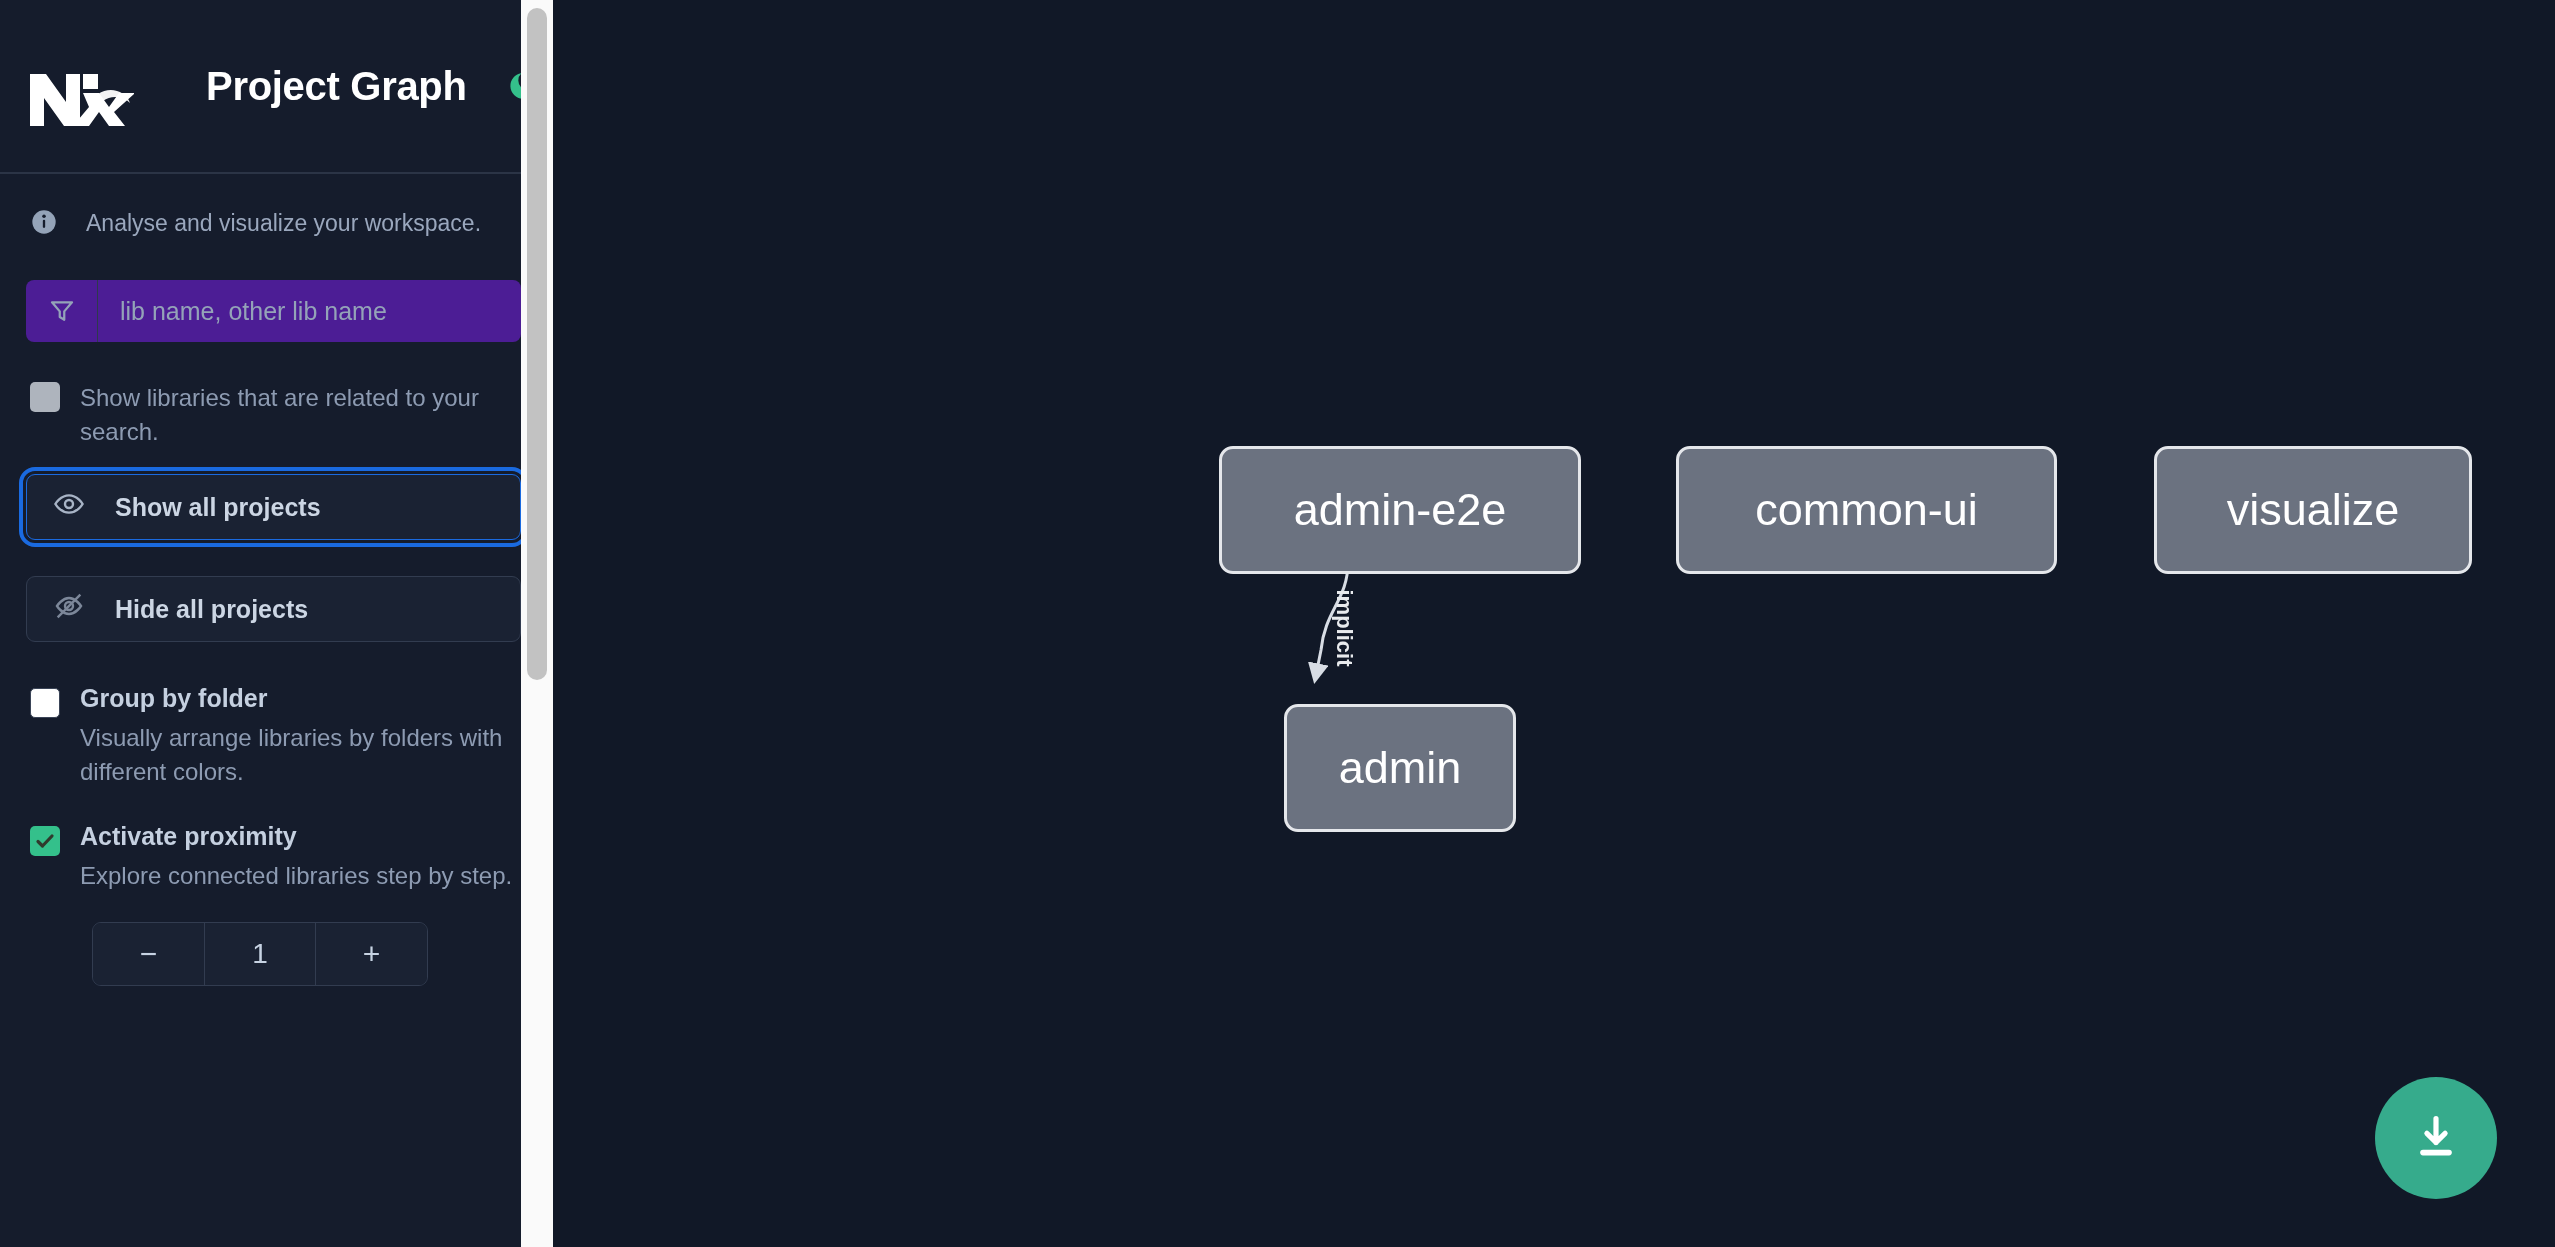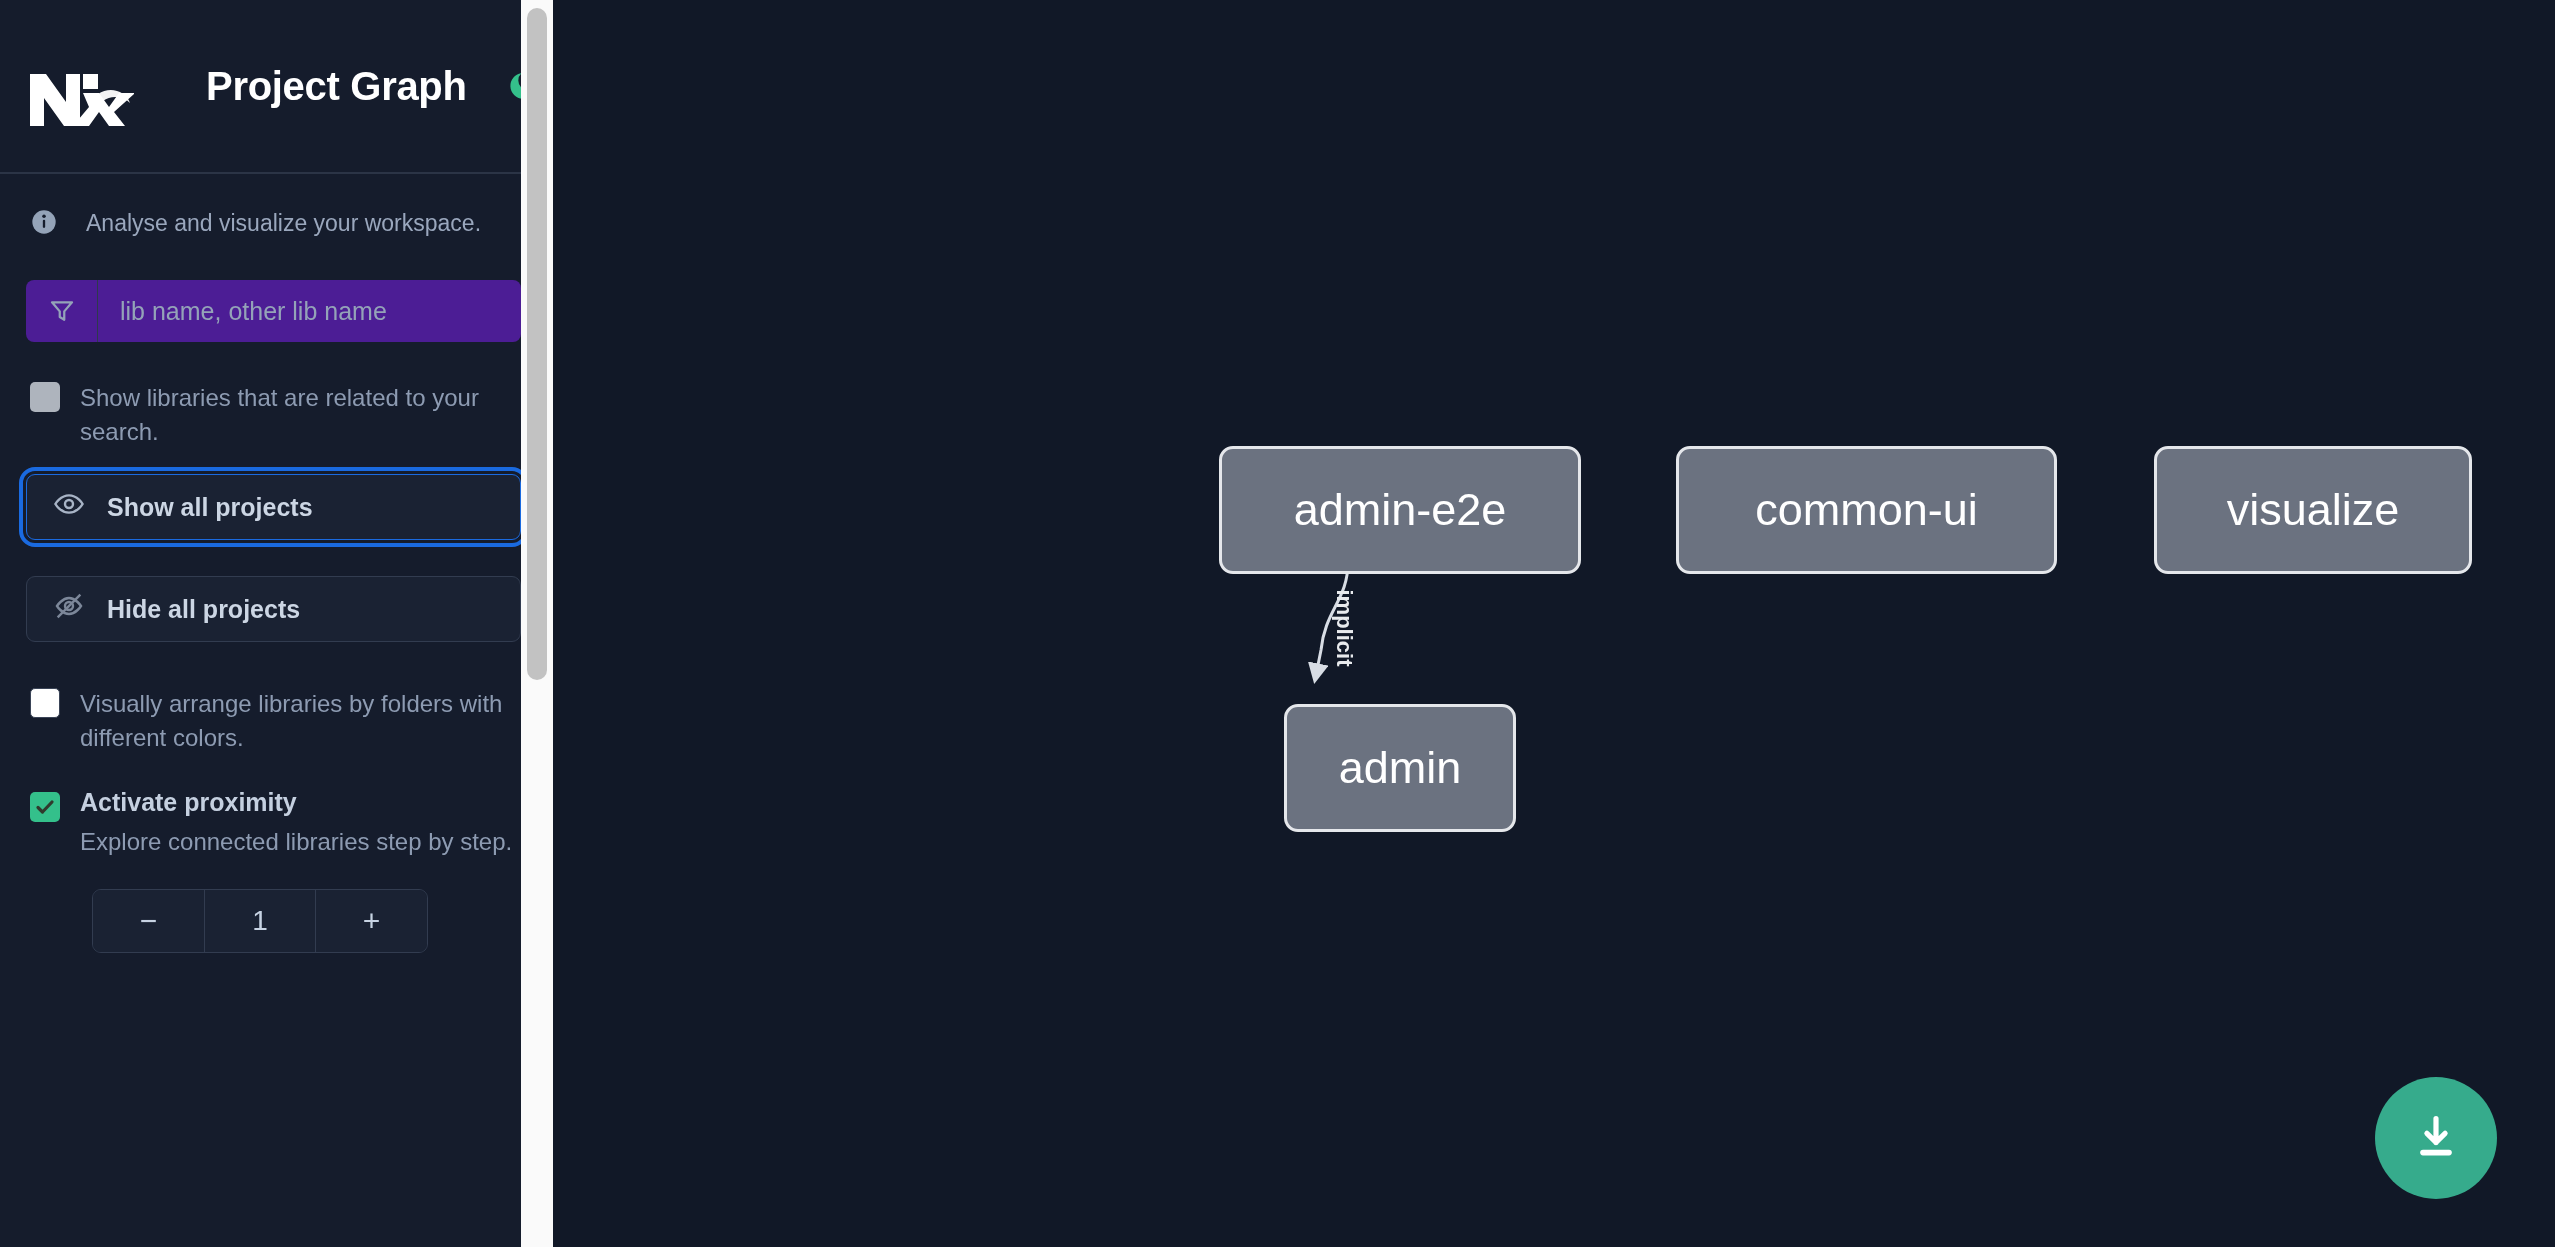--- a/index.html
+++ b/index.html
@@ -79,21 +79,21 @@
   .cb-white { background: #ffffff; border: 1px solid #3a4457; }
   .cb-checked { background: #34c08b; display: flex; align-items: center; justify-content: center; }
   .opt-texts { flex: 1; }
   .opt-label { color: #c5d0e0; font-size: 25px; font-weight: 700; line-height: 1.35; }
   .opt-label-dim { color: #b3bfd1; }
   .opt-desc { color: #8d9bb2; font-size: 24px; line-height: 1.4; margin-top: 5px; }
 
   .btn-block {
     width: 100%; height: 66px;
     display: flex; align-items: center;
-    gap: 22px; padding-left: 26px;
+    gap: 30px; padding-left: 26px;
     background: #1a2233;
     border: 1px solid #323c50;
     border-radius: 9px;
     color: #ccd6e4; font-size: 25px; font-weight: 700;
     cursor: pointer;
     font-family: "Liberation Sans", sans-serif;
   }
   .btn-focus {
     outline: 4px solid #1a6ae0;
     outline-offset: 3px;
@@ -240,20 +240,21 @@
             </svg>
           </span>
           <span>Hide all projects</span>
         </button>
 
         <div style="height:40px"></div>
 
         <div class="opt-row">
           <span class="cb cb-white"></span>
           <span class="opt-texts">
+            <div class="opt-label">Group by folder</div>
             <div class="opt-desc">Visually arrange libraries by folders with different colors.</div>
           </span>
         </div>
 
         <div style="height:24px"></div>
 
         <div class="opt-row">
           <span class="cb cb-checked">
             <svg viewBox="0 0 24 24" width="24" height="24" aria-hidden="true">
               <path fill="none" stroke="#303a2d" stroke-width="3.2" stroke-linecap="round" stroke-linejoin="round" d="M5 12.5l4.5 4.5L19 7"></path>

